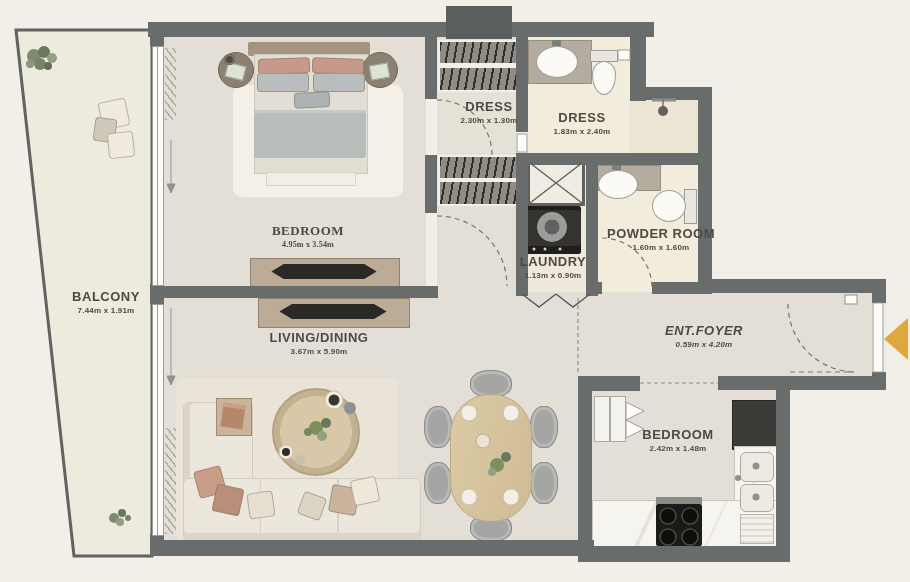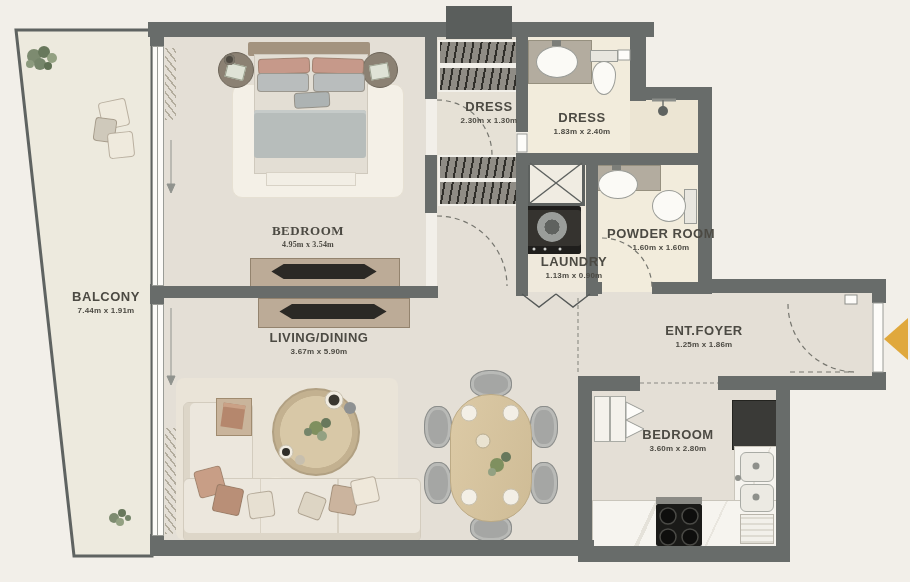--- a/index.html
+++ b/index.html
@@ -265,34 +265,34 @@
     <span class="dm">4.95m x 3.54m</span>
   </div>
   <div class="label" style="left:489px;top:112px;">
     <span class="nm">DRESS</span>
     <span class="dm">2.30m x 1.30m</span>
   </div>
   <div class="label" style="left:582px;top:123px;">
     <span class="nm">DRESS</span>
     <span class="dm">1.83m x 2.40m</span>
   </div>
-  <div class="label" style="left:574px;top:267px;">
+  <div class="label" style="left:553px;top:267px;">
     <span class="nm">LAUNDRY</span>
     <span class="dm">1.13m x 0.90m</span>
   </div>
   <div class="label" style="left:661px;top:239px;">
     <span class="nm">POWDER ROOM</span>
     <span class="dm">1.60m x 1.60m</span>
   </div>
   <div class="label" style="left:319px;top:343px;">
     <span class="nm">LIVING/DINING</span>
     <span class="dm">3.67m x 5.90m</span>
   </div>
-  <div class="label" style="left:704px;top:336px;">
+  <div class="label" style="left:704px;top:336px;font-style:italic;">
     <span class="nm">ENT.FOYER</span>
-    <span class="dm">1.25m x 1.86m</span>
+    <span class="dm">0.59m x 4.20m</span>
   </div>
   <div class="label" style="left:678px;top:440px;">
     <span class="nm">BEDROOM</span>
-    <span class="dm">3.60m x 2.80m</span>
+    <span class="dm">2.42m x 1.48m</span>
   </div>
 
 </div>
 
 </body></html>

